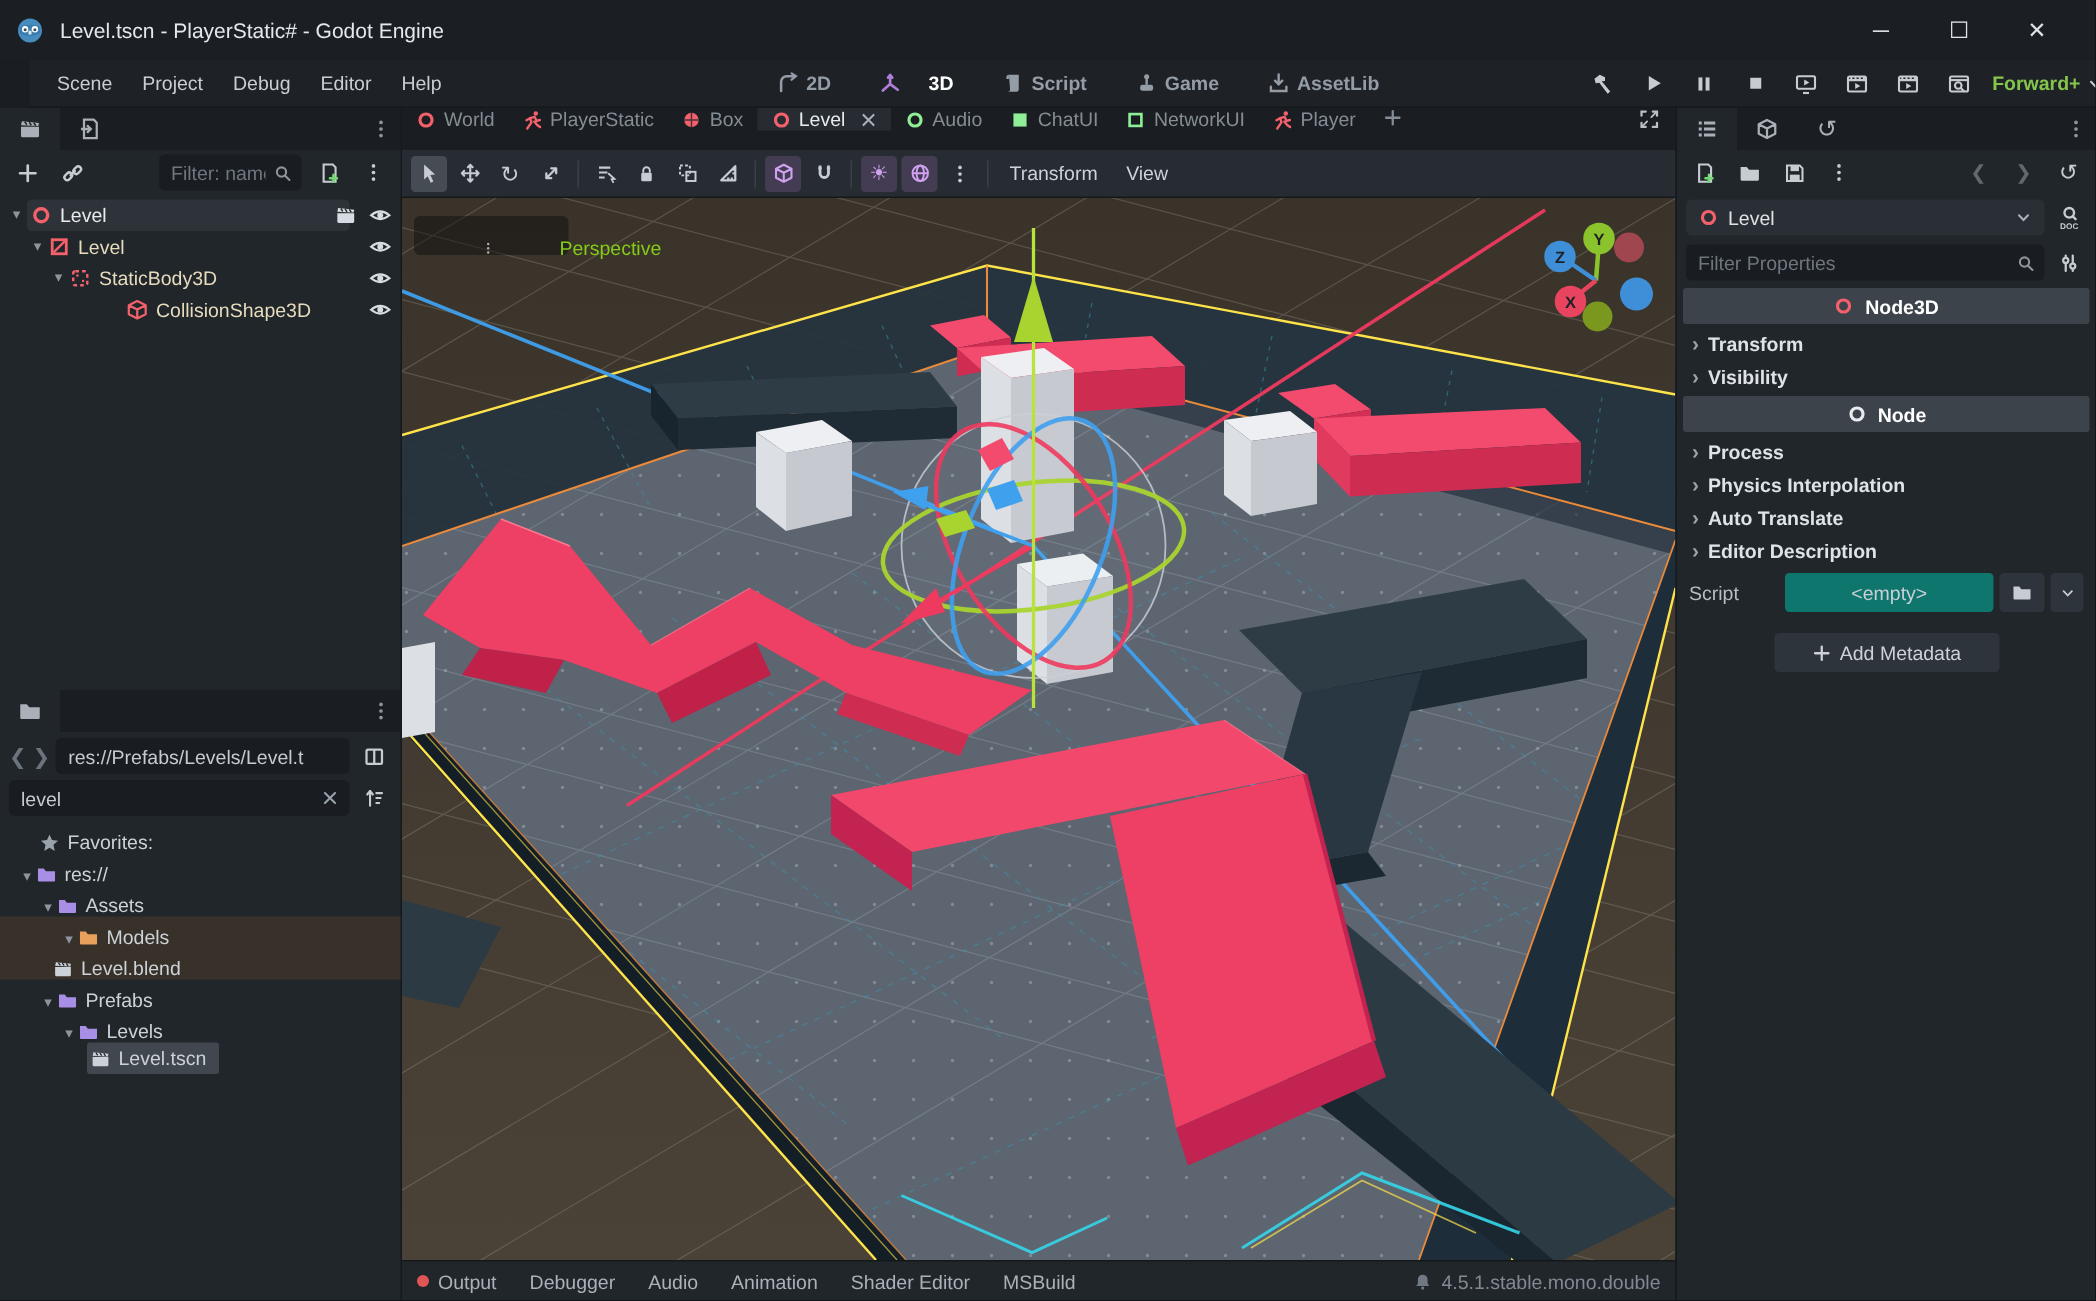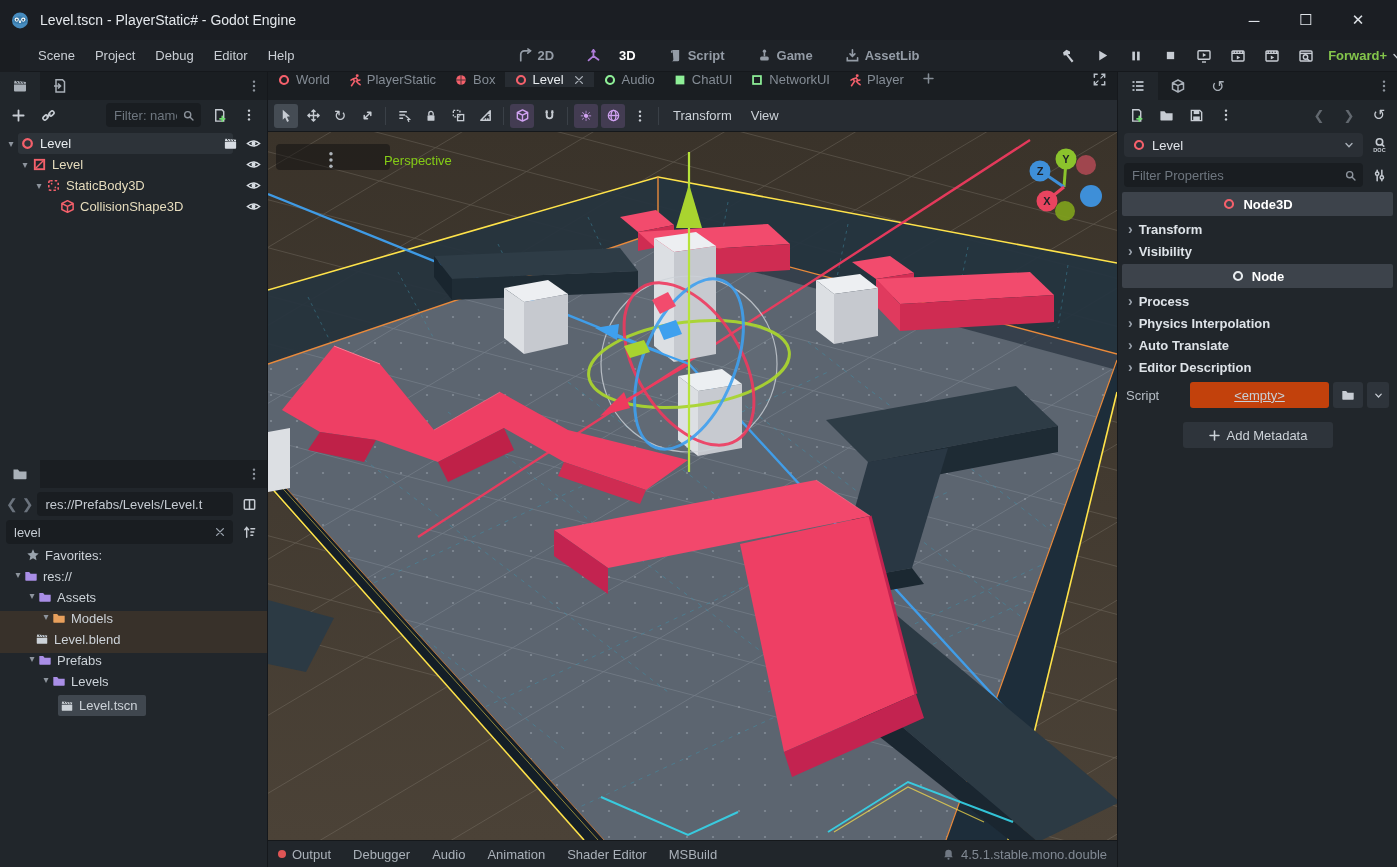--- a/index.html
+++ b/index.html
@@ -42,53 +42,53 @@
   .tree{padding-top:3px;}
   .trow{height:21px;display:flex;align-items:center;font-size:13px;color:#e6dcbd;position:relative;}
   .trow .caret{width:14px;text-align:center;color:#8d949d;font-size:10px;flex:none;}
   .trow .nlabel{margin-left:5px;white-space:nowrap;}
   .trow .right-icons{position:absolute;right:6px;display:flex;gap:8px;color:#d7dce2;}
   .selbox{display:flex;align-items:center;background:#2d3339;border-radius:3px;height:21px;flex:1;margin-right:34px;padding-left:2px;color:#e8ecef;}
   .icon-red{color:#f4606b;} .icon-green{color:#8eef97;} .icon-purple{color:#a98ee6;} .icon-orange{color:#e8a05c;} .icon-gray{color:#9aa3ad;}
   
   #fs{position:absolute;left:0;top:388px;right:0;bottom:0;}
   .fs-nav{display:flex;align-items:center;gap:4px;padding:4px 6px;}
-  .fs-row{height:21px;display:flex;align-items:flex-start;font-size:13px;color:#ccd2d8;}
+  .fs-row{height:21px;display:flex;align-items:flex-end;font-size:13px;color:#ccd2d8;}
   .fs-row .caret{width:12px;color:#8d949d;font-size:10px;text-align:center;flex:none;}
   .fs-row .nlabel{margin-left:5px;white-space:nowrap;}
   .hl-brown{background:#38312a;}
   .hl-sel{background:#40474f;border-radius:2px;}
   
   #scene-tabs{height:28px;background:#1a1e22;display:flex;align-items:flex-start;overflow:hidden;}
   .stab{display:flex;align-items:center;gap:5px;padding:0 9px;color:#848c95;white-space:nowrap;font-size:13px;}
   .stab.active{background:#272c32;color:#e8ecef;}
   .stab .i{flex:none;}
   #scene-tabs .expand{margin-left:auto;display:flex;align-items:center;padding:0 10px;color:#b9c0c8;}
   #vtoolbar{height:32px;background:#272c32;display:flex;align-items:center;gap:3px;padding:0 6px;border-bottom:1px solid #15181b;}
   #vtoolbar .tbtn.active{background:#454c54;}
   #vtoolbar .sep{width:1px;height:18px;background:#3a4047;margin:0 3px;}
   #vtoolbar .ptoggle{background:#433c52;color:#cfa1f0;}
   #vtoolbar .vmenu{padding:0 8px;color:#ccd2d8;}
   #viewport-wrap{position:absolute;left:0;top:60px;right:0;bottom:27px;background:#3b342b;}
   #viewport-wrap svg{display:block;width:100%;height:100%;}
-  #persp-pill{position:absolute;left:8px;top:12px;height:26px;background:rgba(10,12,14,.45);border-radius:4px;display:flex;align-items:center;gap:6px;padding:6px 12px 0 8px;color:#84cc16;font-size:13px;}
+  #persp-pill{position:absolute;left:8px;top:12px;height:26px;background:rgba(10,12,14,.45);border-radius:4px;display:flex;align-items:center;gap:6px;padding:17px 12px 0 8px;color:#84cc16;font-size:13px;}
   #bottom-bar{position:absolute;left:0;right:0;bottom:0;height:27px;background:#21262b;border-top:1px solid #15181b;display:flex;align-items:center;padding:0 10px;gap:22px;color:#aab1b9;font-size:13px;}
   #bottom-bar .out{display:flex;align-items:center;gap:6px;}
   .reddot{width:8px;height:8px;border-radius:50%;background:#e05555;}
   #bottom-bar .version{margin-left:auto;display:flex;align-items:center;gap:6px;color:#818993;}
   
   .insp-row{display:flex;align-items:center;gap:4px;padding:3px 6px;}
   .nodesel{flex:1;height:24px;background:#2a2f35;border-radius:4px;display:flex;align-items:center;gap:6px;padding:0 8px;color:#dfe3e8;}
   .nodesel .chev{margin-left:auto;color:#aab1b9;}
   .cat{height:24px;margin:2px 4px;background:#3d434b;border-radius:2px;display:flex;align-items:center;justify-content:center;gap:7px;color:#fff;font-weight:bold;font-size:13px;}
   .grp{height:22px;display:flex;align-items:center;gap:6px;padding-left:10px;color:#dee3e8;font-weight:bold;font-size:13px;}
   .grp .gcaret{color:#9aa2ac;font-size:14px;}
   .script-row{display:flex;align-items:center;gap:4px;padding:4px 8px;}
   .script-row .slabel{color:#b7bec6;width:60px;}
-  .script-val{flex:1;height:26px;background:#c2410c;border-radius:3px;display:flex;align-items:center;justify-content:center;color:#c9cfd6;text-decoration:underline;}
+  .script-val{flex:1;height:26px;background:#0f766e;border-radius:3px;display:flex;align-items:center;justify-content:center;color:#c9cfd6;}
   .sq-btn{width:30px;height:26px;background:#2e343b;border-radius:3px;display:flex;align-items:center;justify-content:center;color:#c7ccd3;}
   .sq-btn.narrow{width:22px;}
   #addmeta{margin:10px auto 0;height:26px;background:#2e343b;border-radius:3px;display:flex;align-items:center;justify-content:center;gap:6px;color:#ccd2d8;width:150px;}
 </style>
 </head>
 <body>
 
 <svg width="0" height="0" style="position:absolute">
   <defs>
     <g id="sy-node">
@@ -487,21 +487,21 @@
         <svg class="i icon-red" width="15" height="15" viewBox="0 0 16 16">
             <use href="#sy-staticbody"></use>
           </svg>
         <span class="nlabel">StaticBody3D</span>
         <span class="right-icons">
             <svg class="i" width="15" height="15" viewBox="0 0 16 16">
               <use href="#sy-eye"></use>
             </svg>
           </span>
       </div>
-      <div class="trow" style="padding-left:60px;">
+      <div class="trow" style="padding-left:84px;">
         <svg class="i icon-red" width="15" height="15" viewBox="0 0 16 16">
             <use href="#sy-collision"></use>
           </svg>
         <span class="nlabel">CollisionShape3D</span>
         <span class="right-icons">
             <svg class="i" width="15" height="15" viewBox="0 0 16 16">
               <use href="#sy-eye"></use>
             </svg>
           </span>
       </div>

